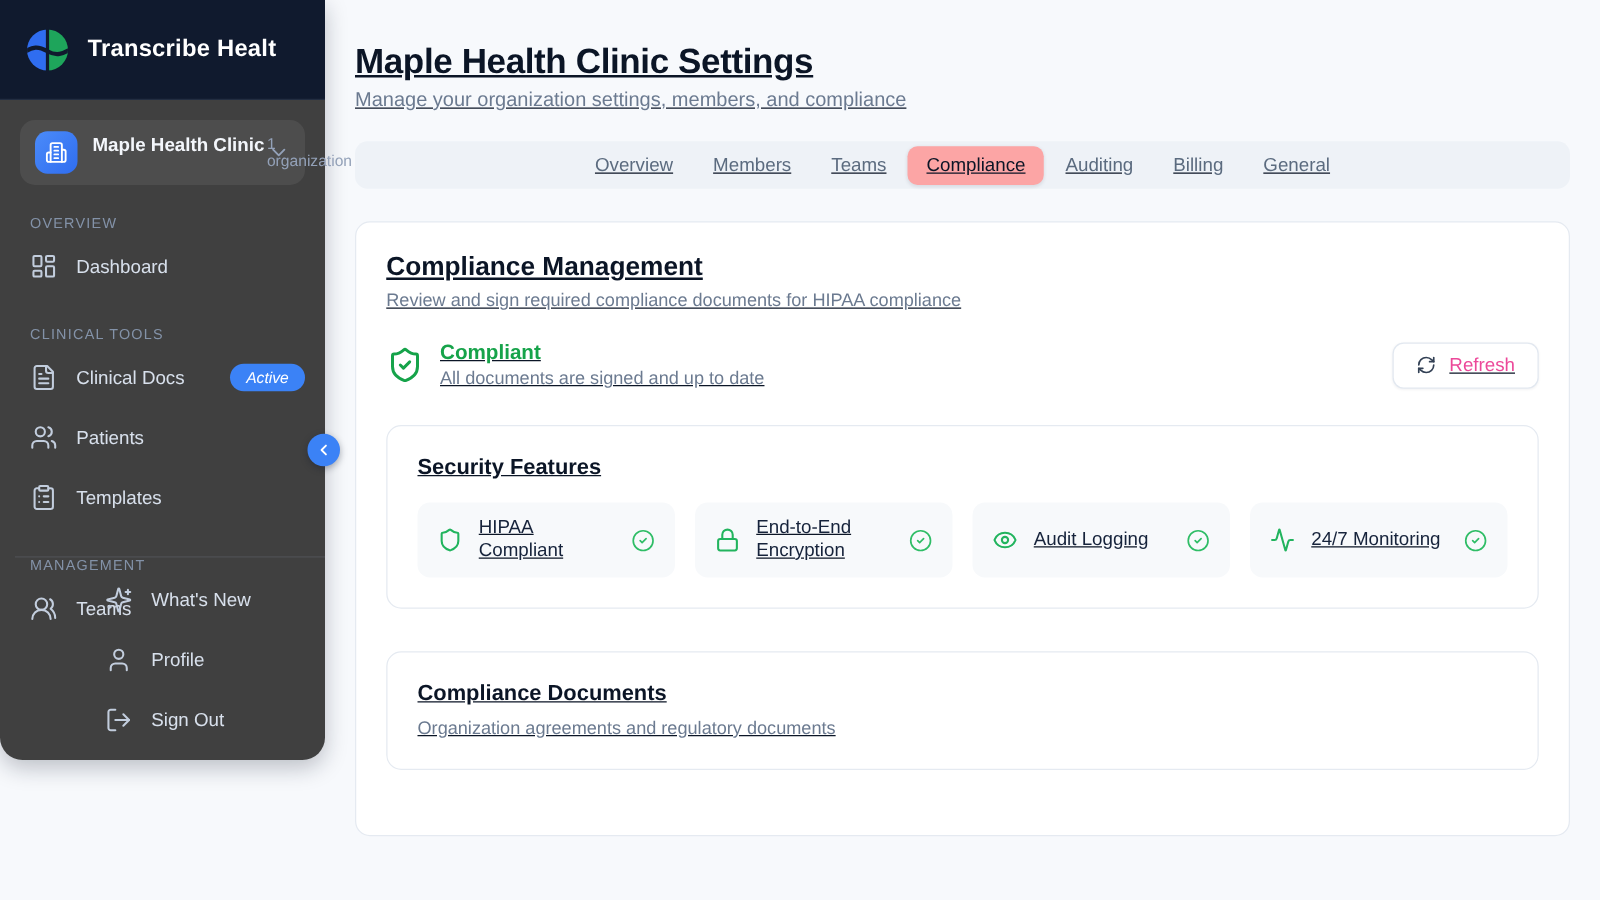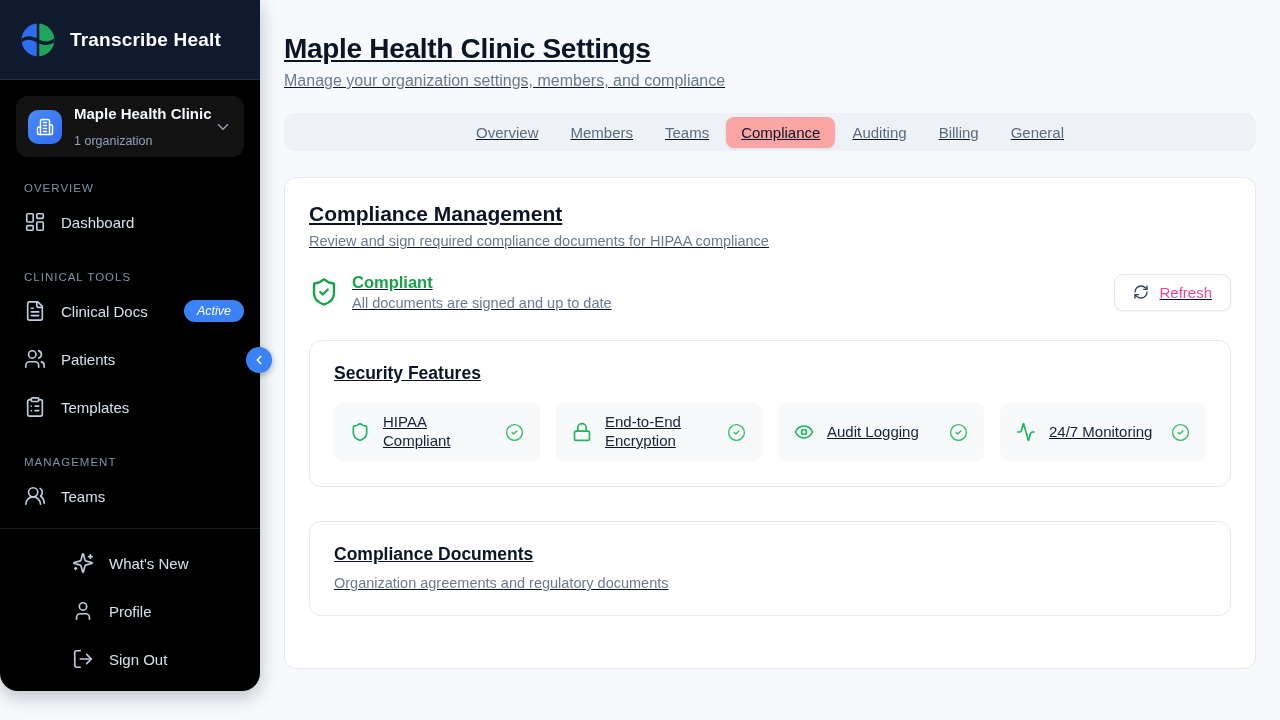--- a/index.html
+++ b/index.html
@@ -7,64 +7,64 @@
   body {
     font-family:"Liberation Sans", sans-serif;
     background:#f7f9fc;
     color:#0b1526;
     position:relative;
   }
   svg { display:block; }
 
   
   .sidebar {
-    position:absolute; left:0; top:0; width:260px; height:691px;
-    background:#000000;
+    position:absolute; left:0; top:0; width:260px; height:608px;
+    background:#404040;
     border-radius:0 0 18px 18px;
     box-shadow:0 6px 18px rgba(15,23,42,.25);
     z-index:5;
   }
   .sb-header {
     height:80px; display:flex; align-items:center; gap:14px;
     padding:0 20px; background:#101a2e;
     border-bottom:1px solid rgba(148,163,184,.14);
   }
   .logo-text { color:#ffffff; font-size:19px; font-weight:700; letter-spacing:.2px; white-space:nowrap; overflow:hidden; }
   .org-card {
     margin:16px; padding:9px 12px; border-radius:12px;
     background:rgba(255,255,255,.07);
     display:flex; align-items:center; gap:12px; cursor:pointer;
   }
   .org-icon {
     width:34px; height:34px; border-radius:10px; flex:0 0 34px;
     background:linear-gradient(135deg,#4b8bf9,#2f6df0);
     display:flex; align-items:center; justify-content:center; color:#fff;
   }
-  .org-text { display:flex; flex-direction:column; gap:12px; min-width:0; }
+  .org-text { display:flex; flex-direction:row; gap:2px; min-width:0; }
   .org-name { color:#f3f6fb; font-size:15px; font-weight:600; white-space:nowrap; }
   .org-meta { color:#93a1b8; font-size:12.5px; }
   .org-chev { margin-left:auto; color:#93a1b8; }
 
   .sb-section-label {
     margin:25px 24px 4px; color:#8априори;
   }
   .sb-section-label {
     margin:25px 24px 4px; color:#8392a8; font-size:11.5px; letter-spacing:1px; font-weight:500;
   }
   .sb-item {
     display:flex; align-items:center; gap:15px;
     padding:13px 16px 13px 24px; color:#d8e0ec; font-size:15px; cursor:pointer;
   }
   .sb-item .sb-icon { color:#c2cddd; }
   .sb-badge {
     margin-left:auto; background:#3b82f6; color:#fff;
     font-size:12.5px; padding:4px 13px; border-radius:999px;font-style:italic;
   }
   .sb-footer {
-    position:absolute; left:0; right:0; bottom:8px;
+    position:absolute; left:12px; right:0; bottom:8px;
     border-top:1px solid rgba(148,163,184,.16);
     padding-top:10px;
     padding-left:48px;
   }
   .collapse-btn {
     position:absolute; left:246px; top:347px; width:26px; height:26px;
     border-radius:50%; background:#3b82f6; border:none; color:#fff;
     display:flex; align-items:center; justify-content:center;
     box-shadow:0 2px 6px rgba(15,23,42,.35); cursor:pointer; z-index:9;
   }

